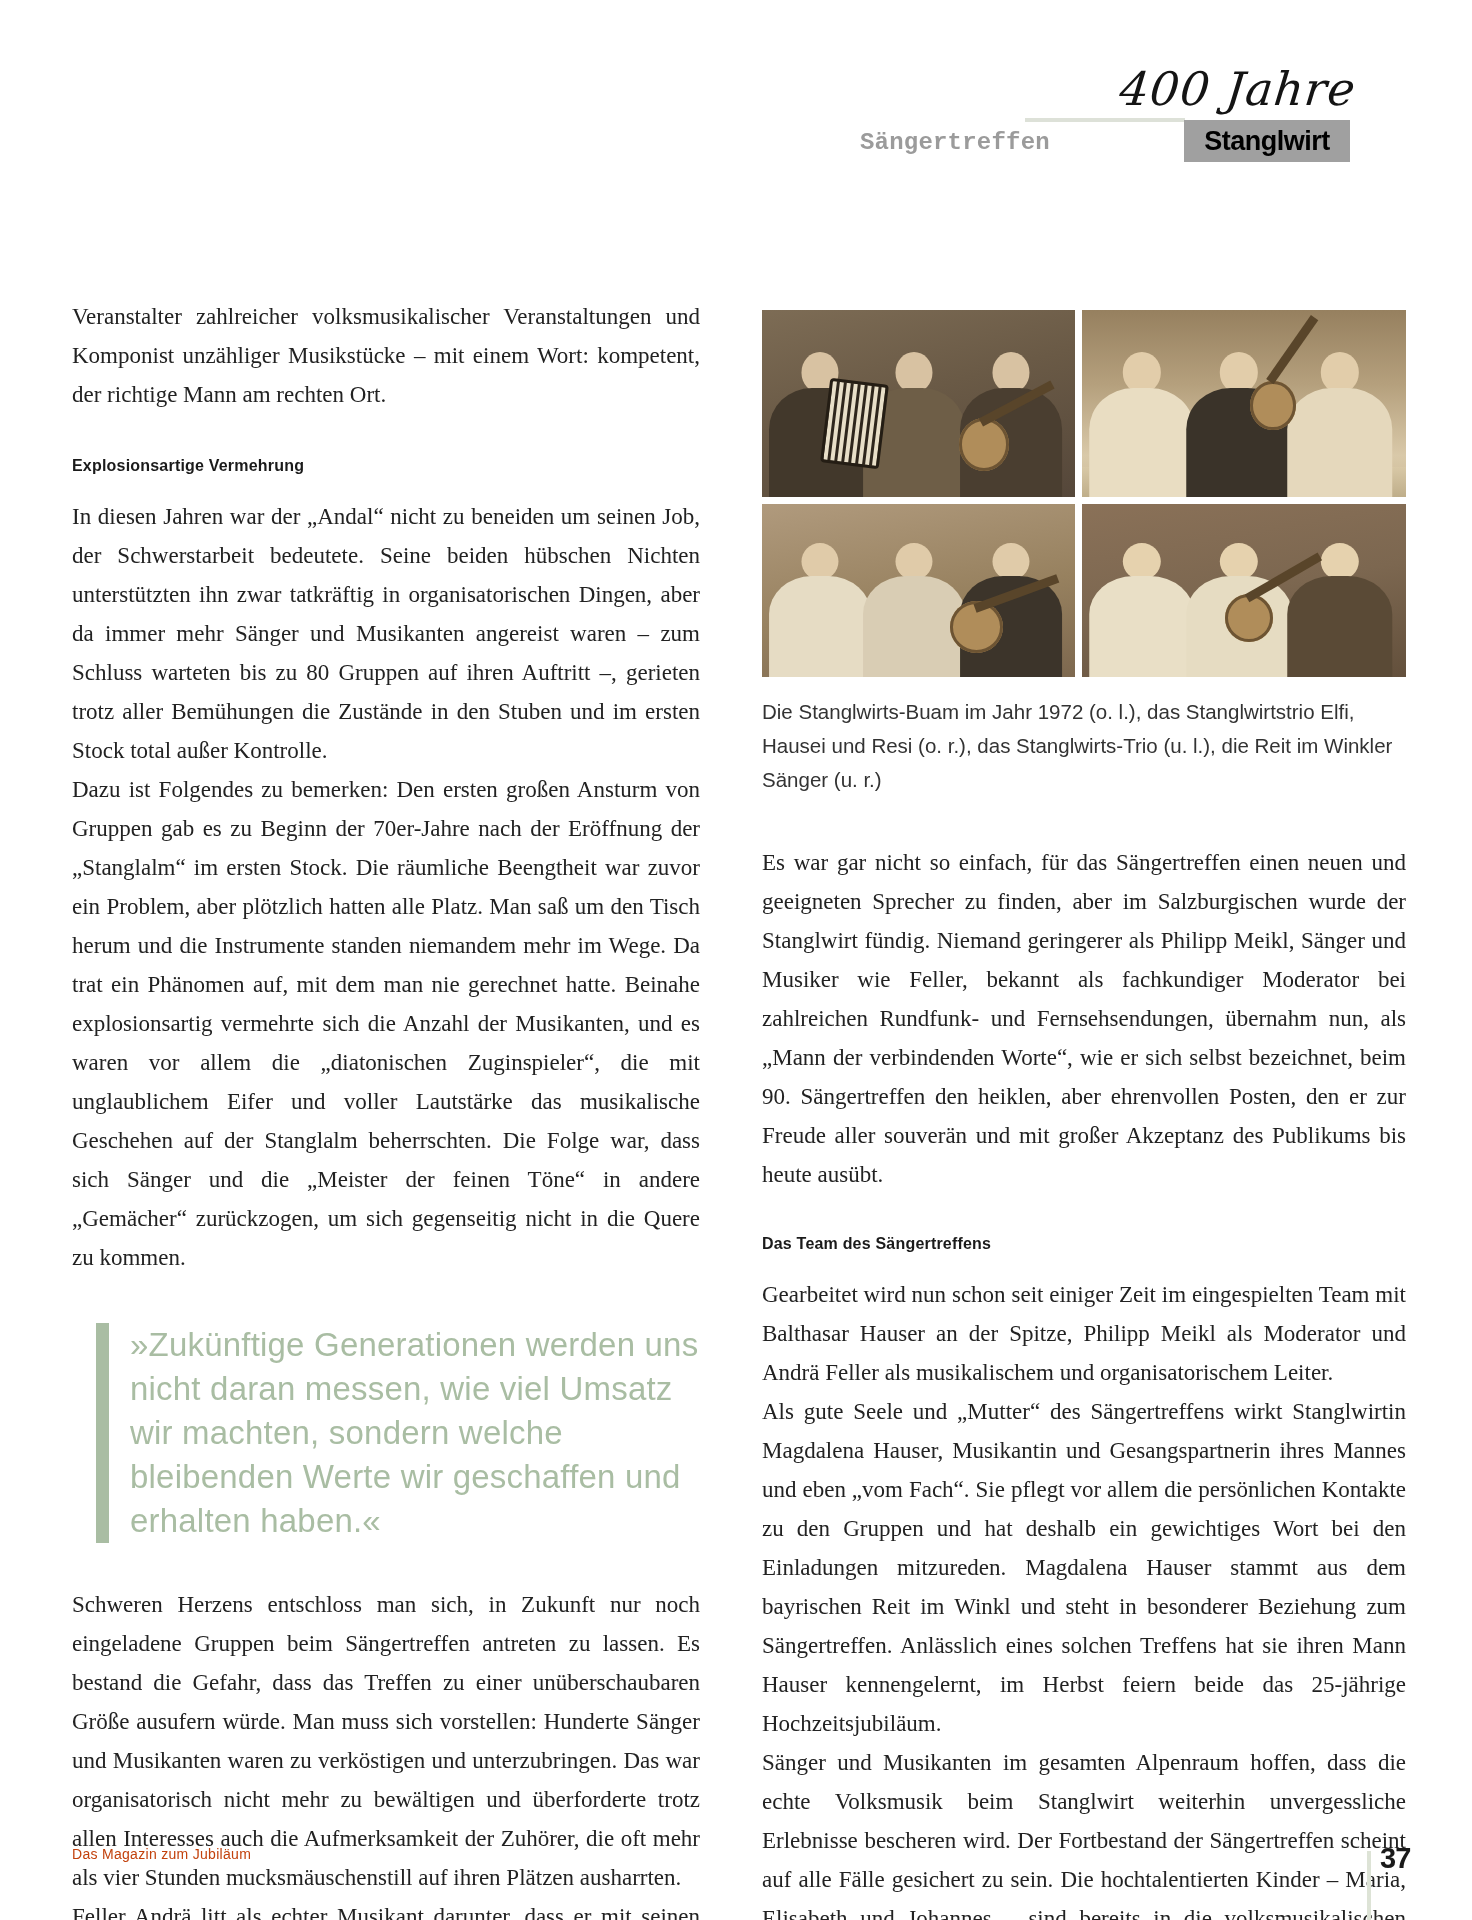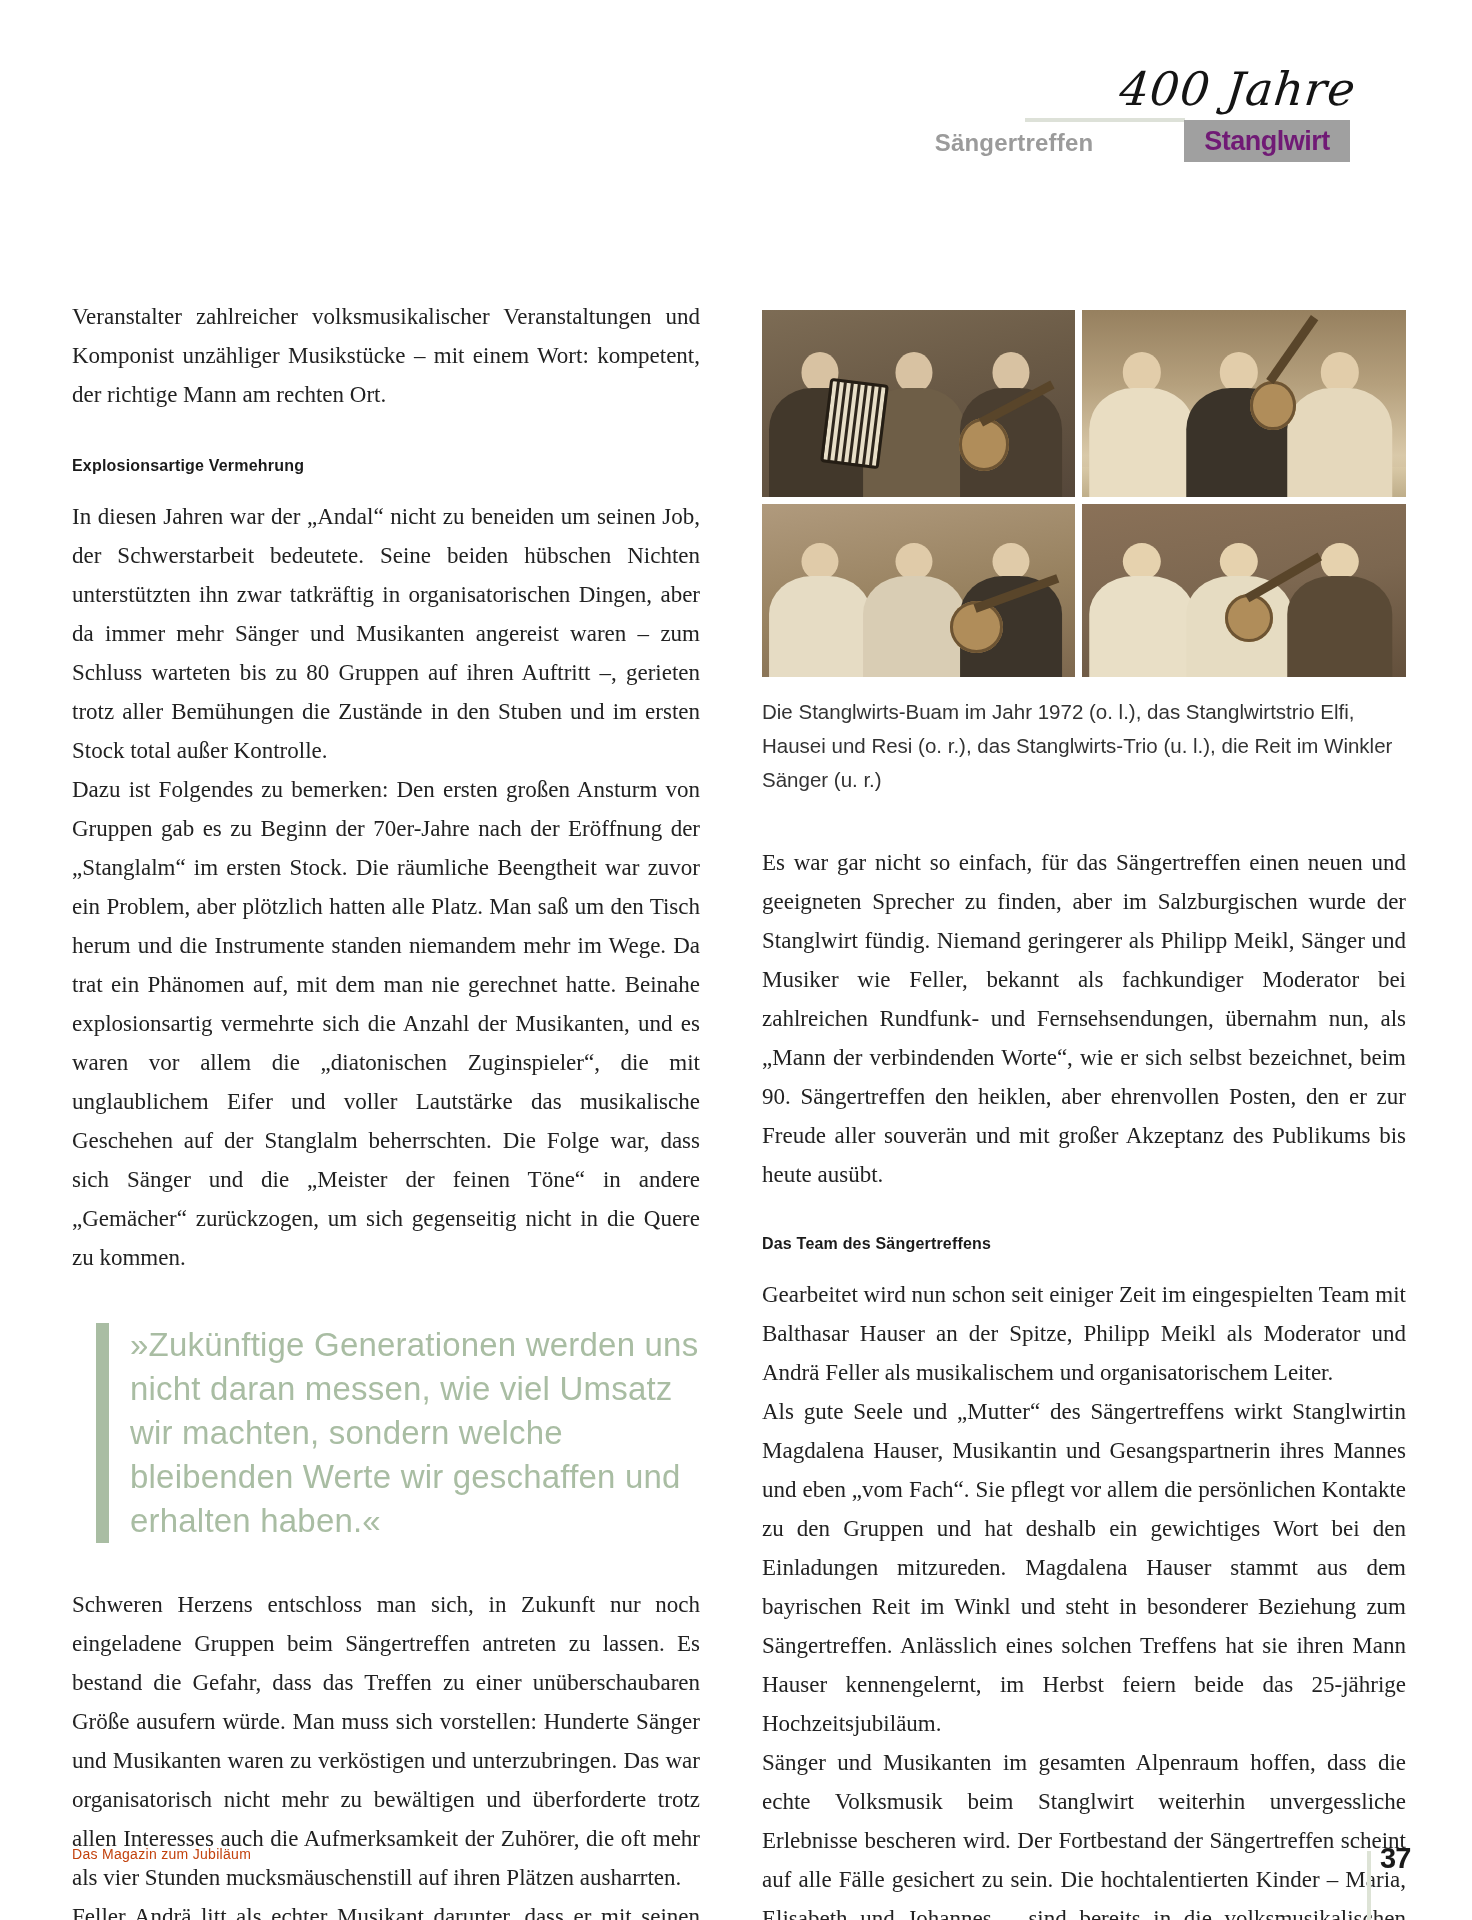--- a/index.html
+++ b/index.html
@@ -12,31 +12,31 @@
 
   
   .hdr-rule { position:absolute; left:1025px; top:118px; width:160px; height:4px; background:#dde1d8; }
   .hdr-script {
     position:absolute; top:60px; left:1100px; width:256px; height:58px;
     font-family:"DejaVu Serif","Liberation Serif",serif; font-style:italic;
     font-size:46px; line-height:58px; color:#141414; text-align:right;
     transform:skewX(-6deg); letter-spacing:1px; white-space:nowrap;
   }
   .hdr-section {
-    position:absolute; top:126px; left:860px; width:308px; text-align:center;
-    font-family:Liberation Sans, sans-serif; font-weight:bold;
+    position:absolute; top:126px; left:860px; width:308px; text-align:left;
+    font-family:Liberation Mono, monospace; font-weight:bold;
     font-size:24px; line-height:34px; color:#9b9b9b; letter-spacing:0.2px;
   }
   .hdr-box {
     position:absolute; left:1184px; top:120px; width:166px; height:42px;
     background:#a0a0a0; display:flex; align-items:center; justify-content:center;
   }
   .hdr-box span {
     font-family:"Liberation Sans","DejaVu Sans",sans-serif; font-weight:bold;
-    font-size:27px; color:#701a75; letter-spacing:-0.5px;
+    font-size:27px; color:#000000; letter-spacing:-0.5px;
   }
 
   
   .col { position:absolute; }
   .col-left  { left:72px;  top:297px; width:628px; }
   .col-right { left:762px; top:310px; width:644px; }
 
   p.body {
     margin:0; font-size:23px; line-height:39px; text-align:justify;
     hyphens:auto; -webkit-hyphens:auto; color:#222222;

